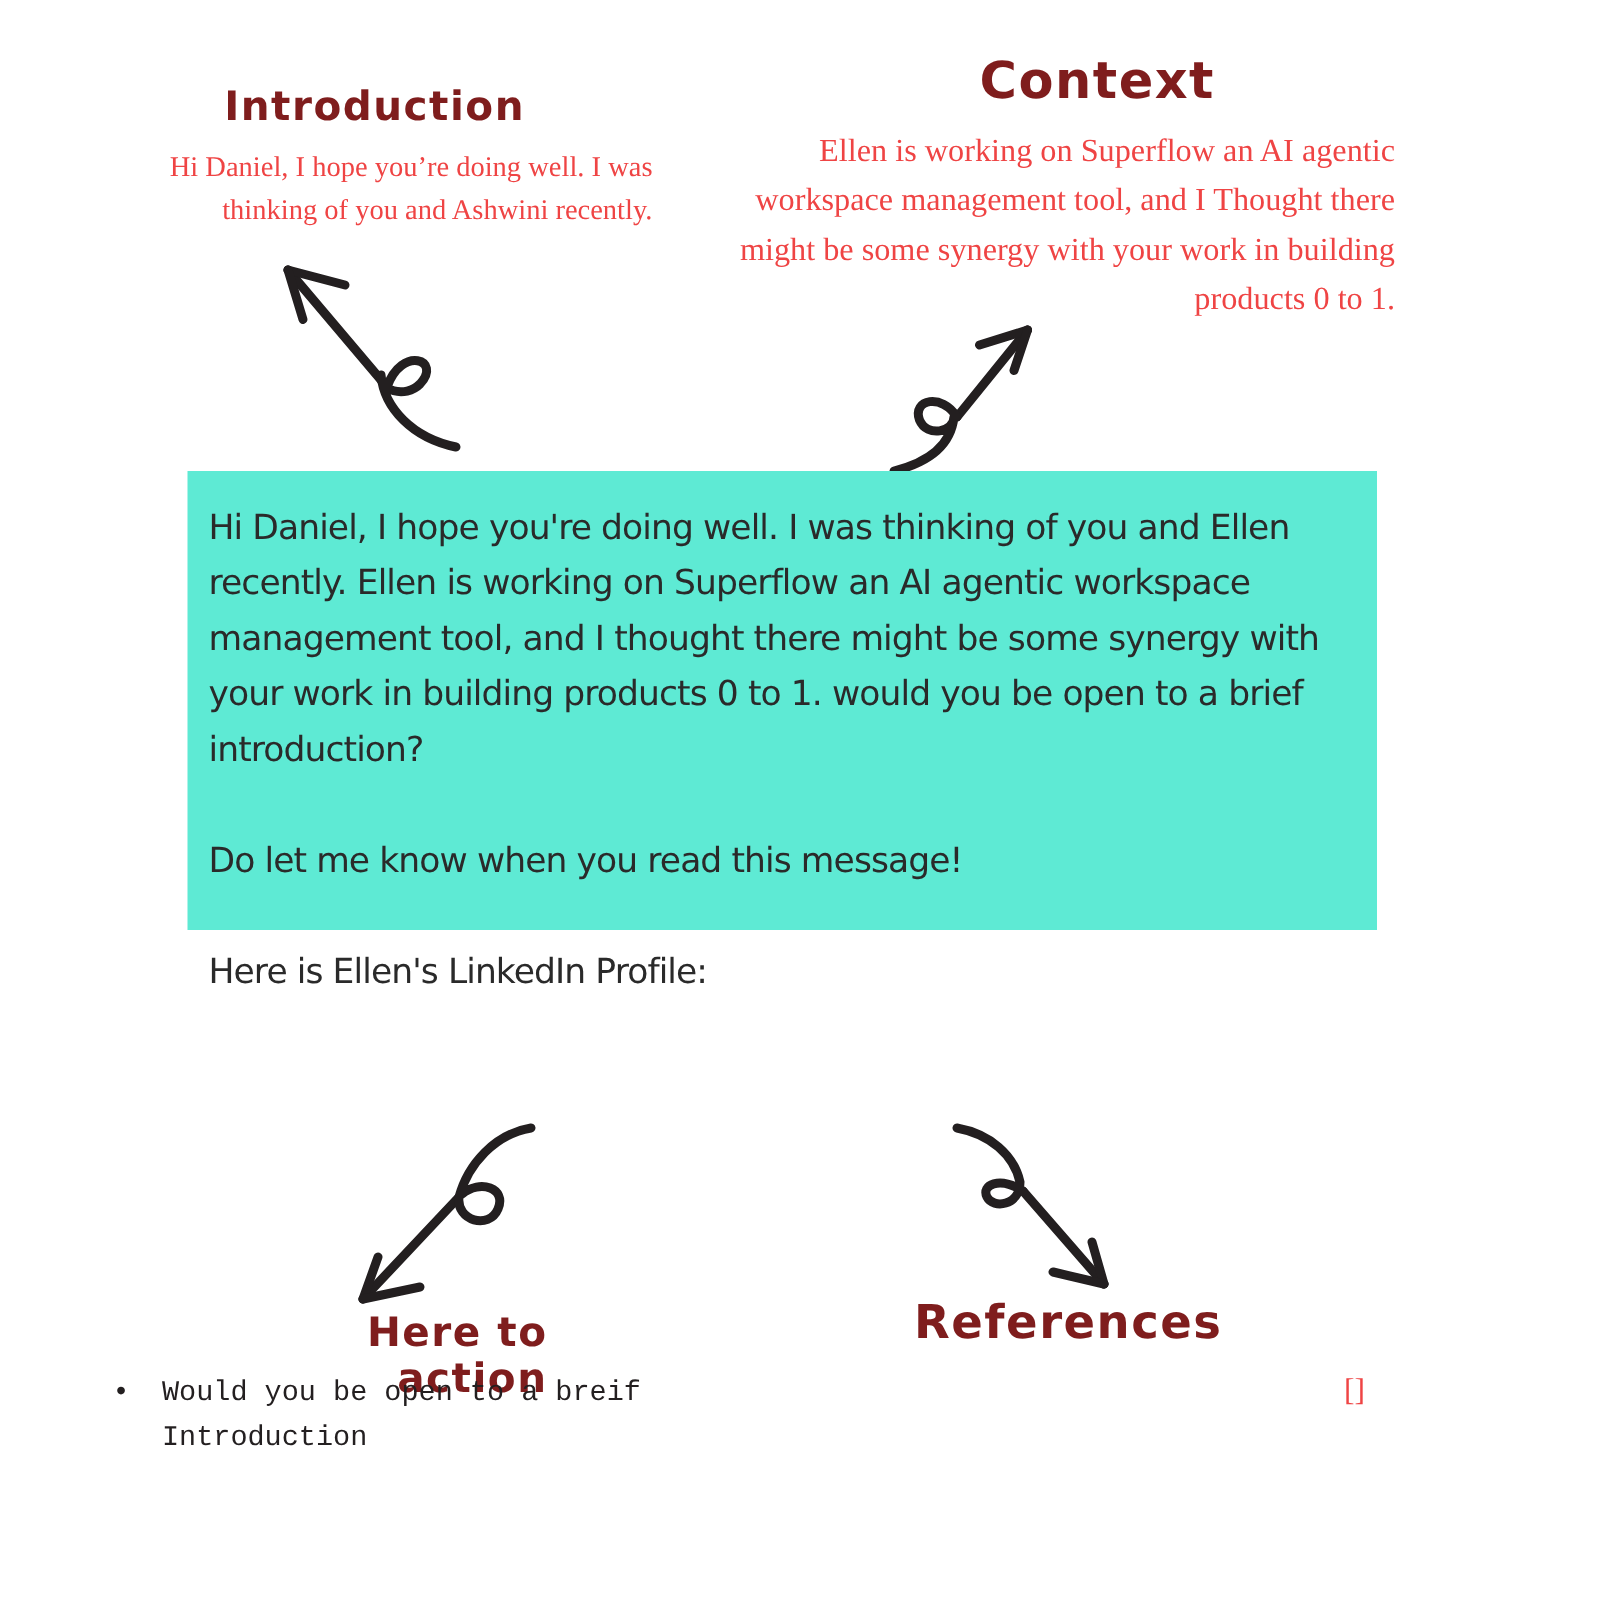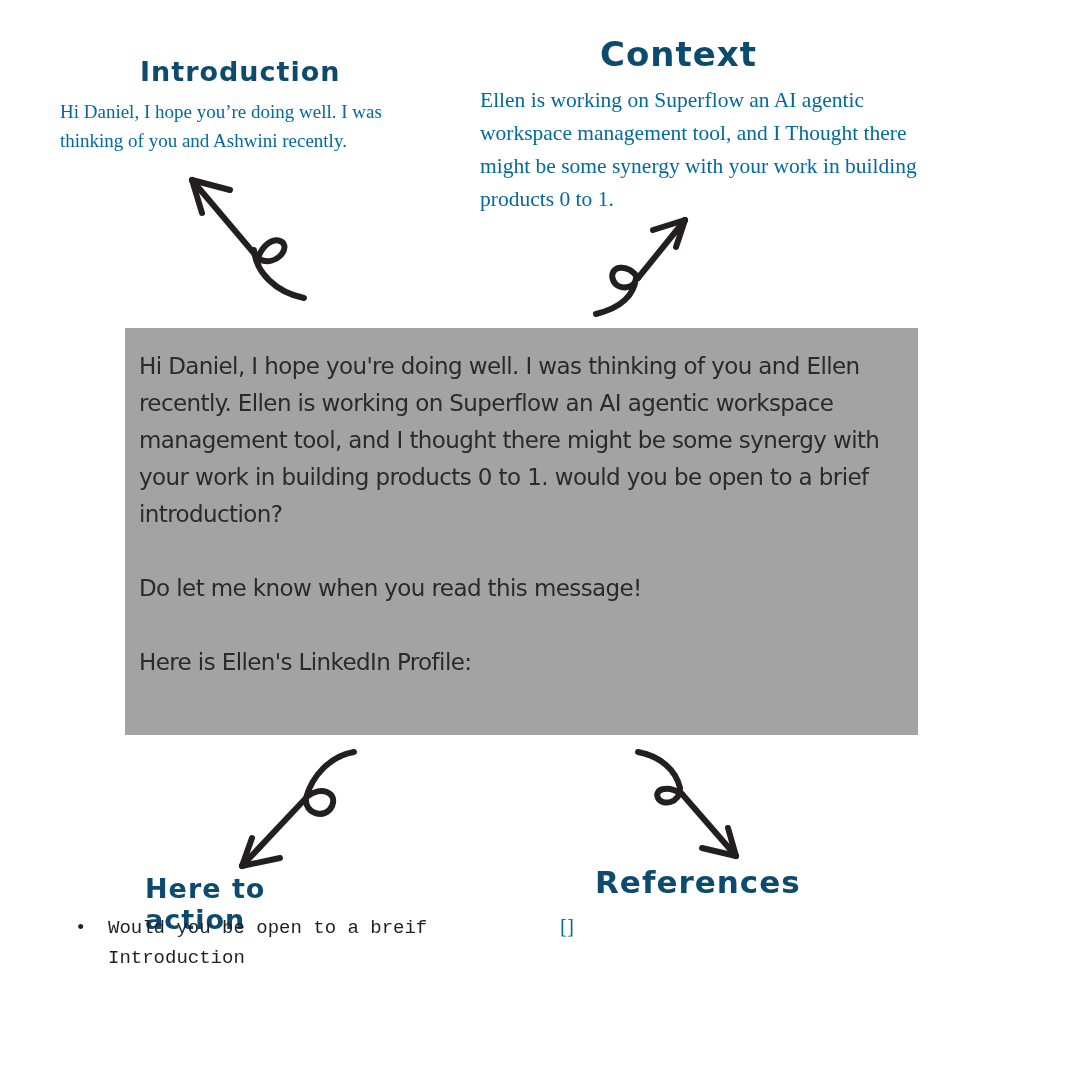--- a/index.html
+++ b/index.html
@@ -6,40 +6,40 @@
     body {
       width: 1080px; height: 1080px; background: #ffffff;
       position: relative; overflow: hidden;
       font-family: "DejaVu Serif", serif;
       color: #231f20;
     }
     .heading {
       position: absolute;
       font-family: "DejaVu Sans", sans-serif;
       font-weight: bold;
-      color: #0c4a6e;
-      text-align: left;
+      color: #7f1d1d;
+      text-align: right;
       letter-spacing: 1px;
       margin: 0;
     }
     .blurb {
       position: absolute;
       font-family: "Liberation Serif", serif;
-      text-align: left;
-      color: #0369a1;
+      text-align: right;
+      color: #ef4444;
       margin: 0;
     }
     #intro-heading { left: 140px; top: 56px; width: 210px; font-size: 27px; }
     #intro-text { left: 60px; top: 97px; width: 375px; font-size: 19px; line-height: 29px; }
     #context-heading { left: 600px; top: 34px; width: 210px; font-size: 34px; }
     #context-text { left: 480px; top: 84px; width: 450px; font-size: 21.5px; line-height: 33px; }
 
     #message-box {
-      position: absolute; left: 125px; top: 328px; width: 793px; height: 407px;
-      background: #a3a3a3;
+      position: absolute; left: 125px; top: 314px; width: 793px; height: 306px;
+      background: #5eead4;
     }
     #message-box p {
       margin: 0; position: absolute; left: 14px; right: 8px;
       font-family: "DejaVu Sans", sans-serif;
       font-size: 23px; line-height: 37px; color: #2a2a2a;
       letter-spacing: -0.6px;
     }
     #msg-p1 { top: 20px; }
     #msg-p2 { top: 242px; }
     #msg-p3 { top: 316px; }

